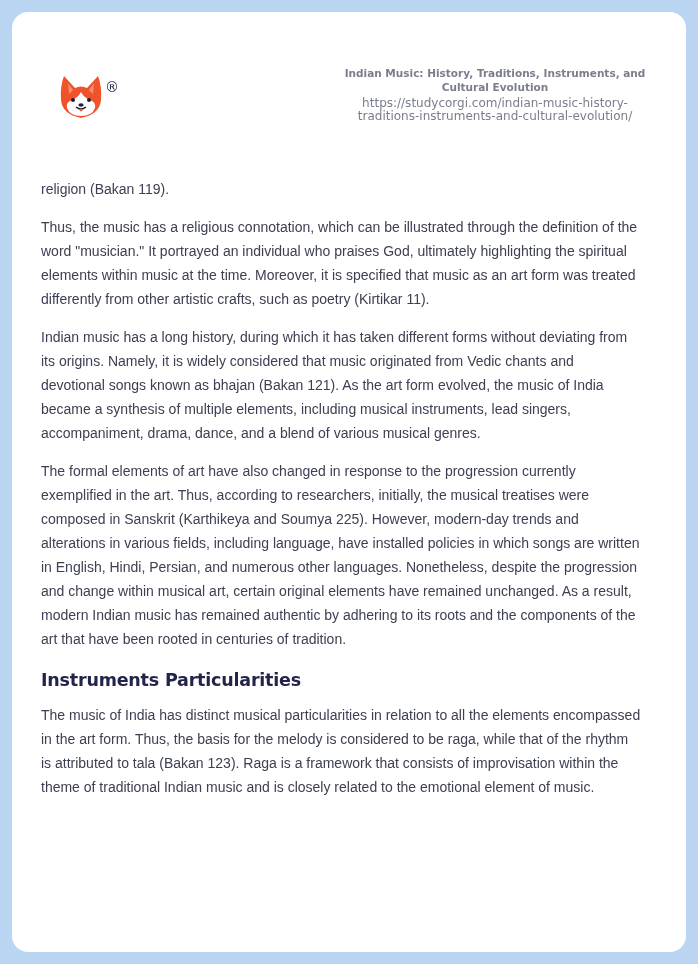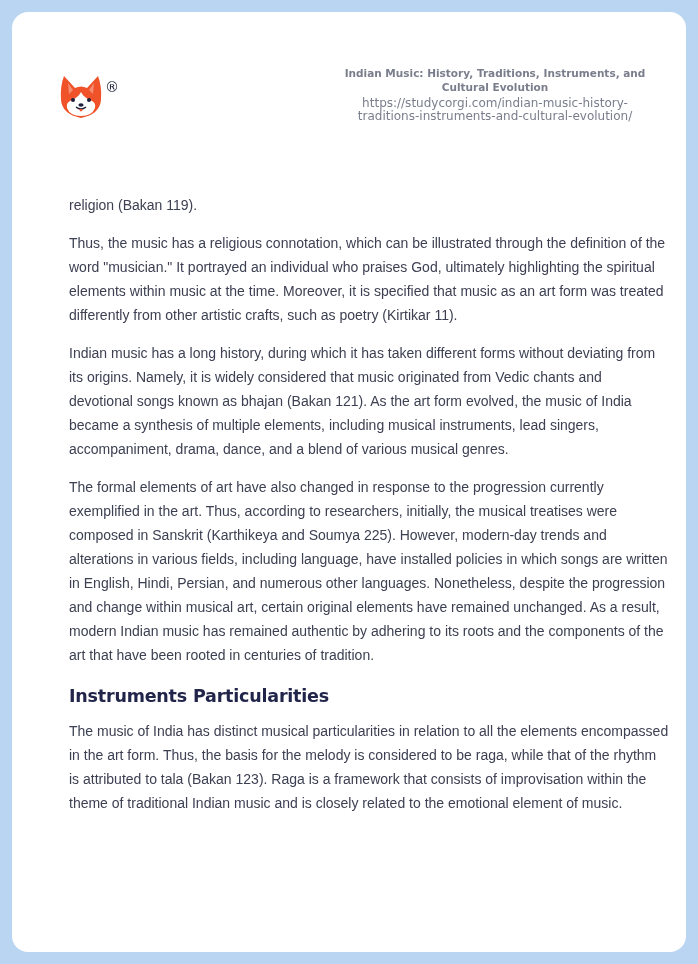--- a/index.html
+++ b/index.html
@@ -48,26 +48,25 @@
       font-weight: bold; font-size: 10.5px; line-height: 14px;
       color: #7a7d8c;
     }
     .meta-url {
       margin-top: 3px;
       font-family: "DejaVu Sans", sans-serif;
       font-size: 12px; line-height: 13px;
       color: #7a7d8c;
     }
     .content {
-      position: absolute; left: 57px; top: 165px; width: 600px;
+      position: absolute; left: 29px; top: 165px; width: 600px;
       color: #3d4052;
       font-family: "Liberation Sans", sans-serif;
       font-size: 14px;
       line-height: 24px;
-      margin-top: 16px;
     }
     .content p { margin: 0 0 14px 0; }
     .content h2 {
       margin: 16px 0 10px 0;
       font-family: "DejaVu Sans", sans-serif;
       font-weight: bold;
       font-size: 17.5px;
       line-height: 26px;
       color: #22254a;
       letter-spacing: -0.2px;

